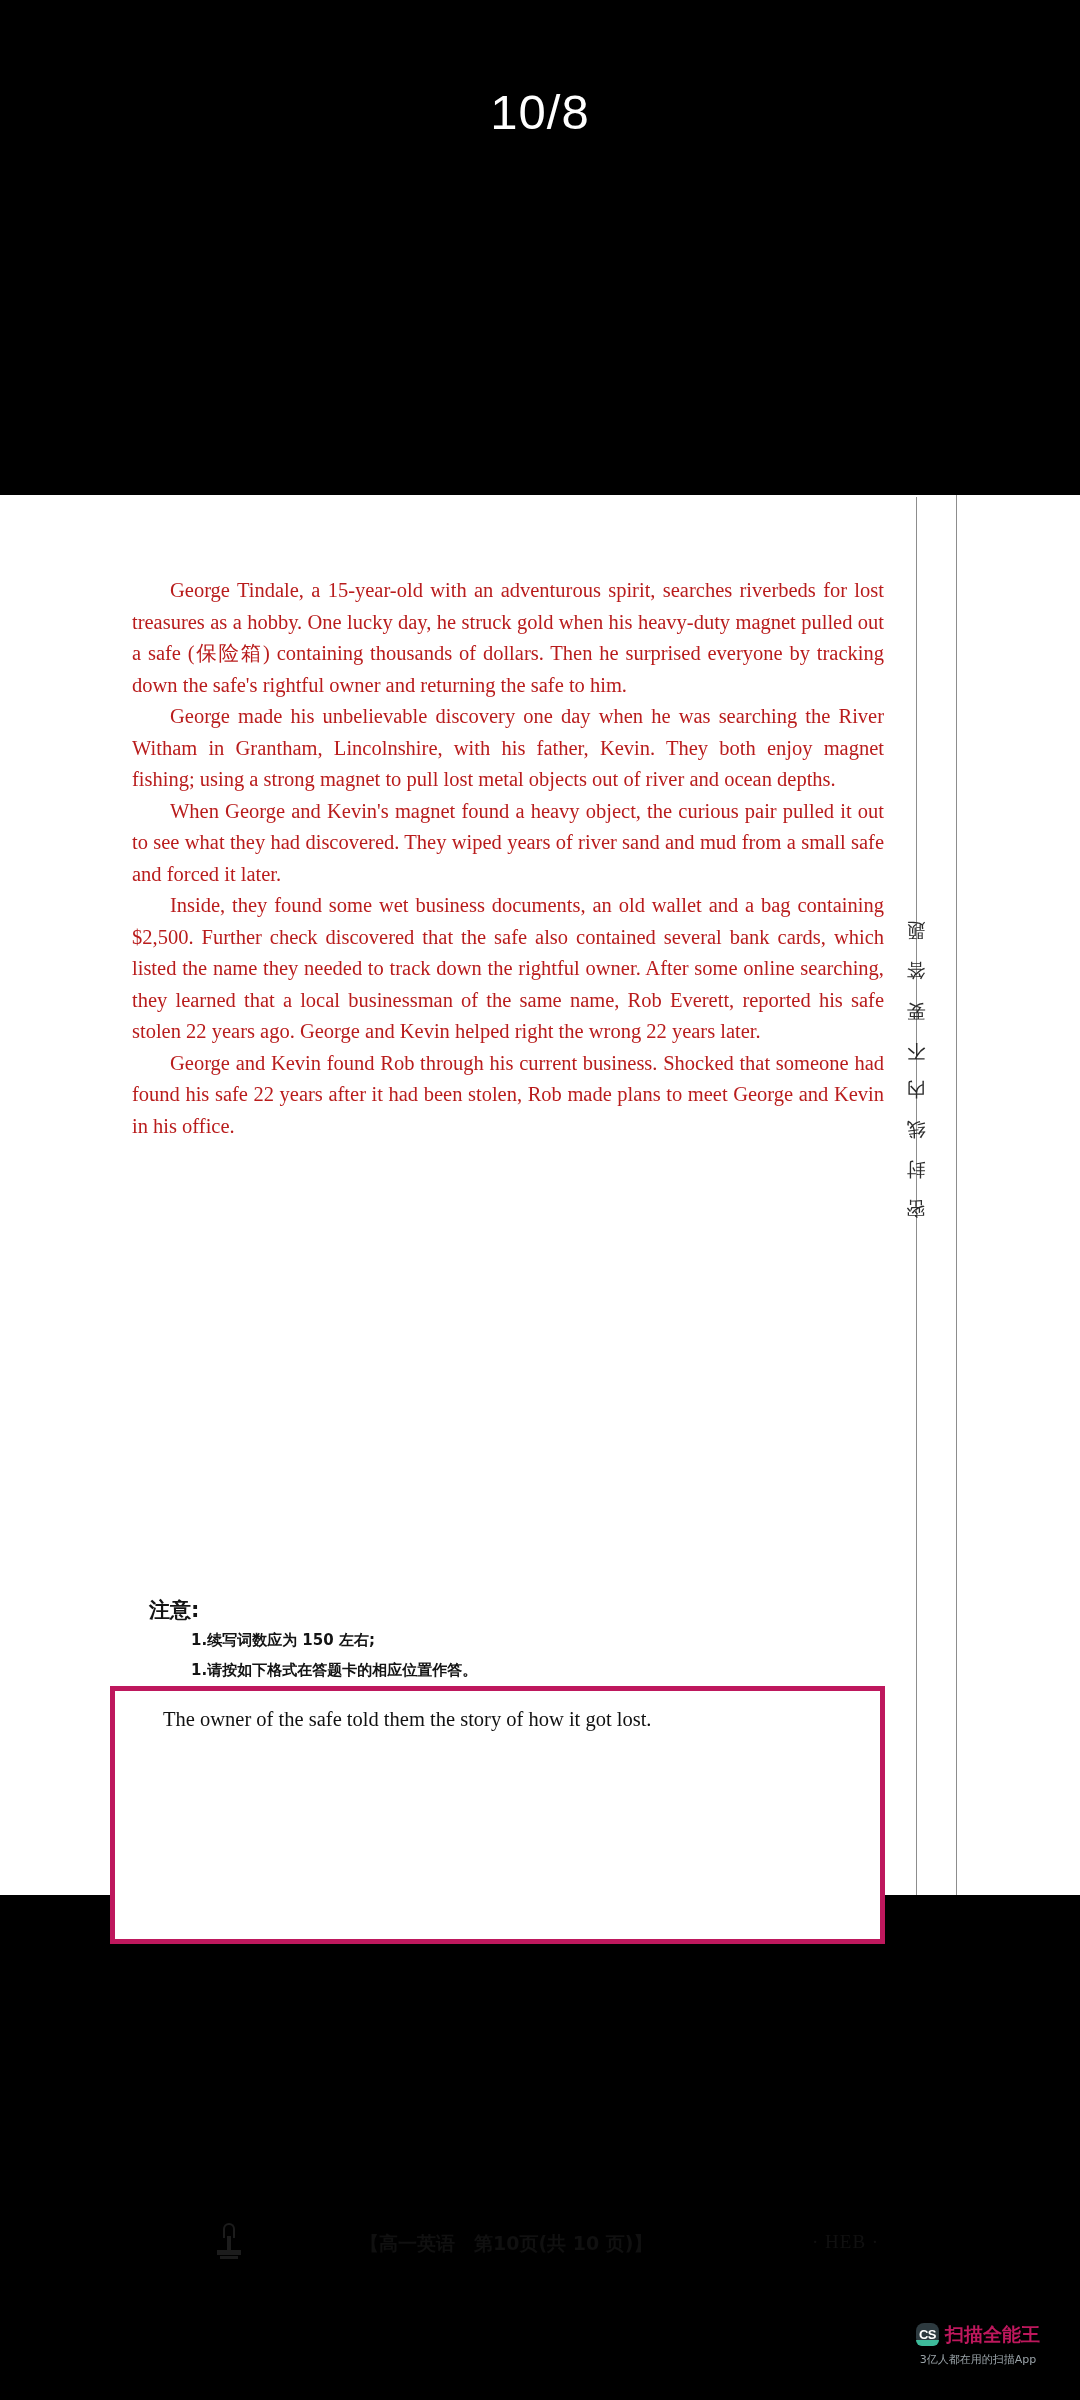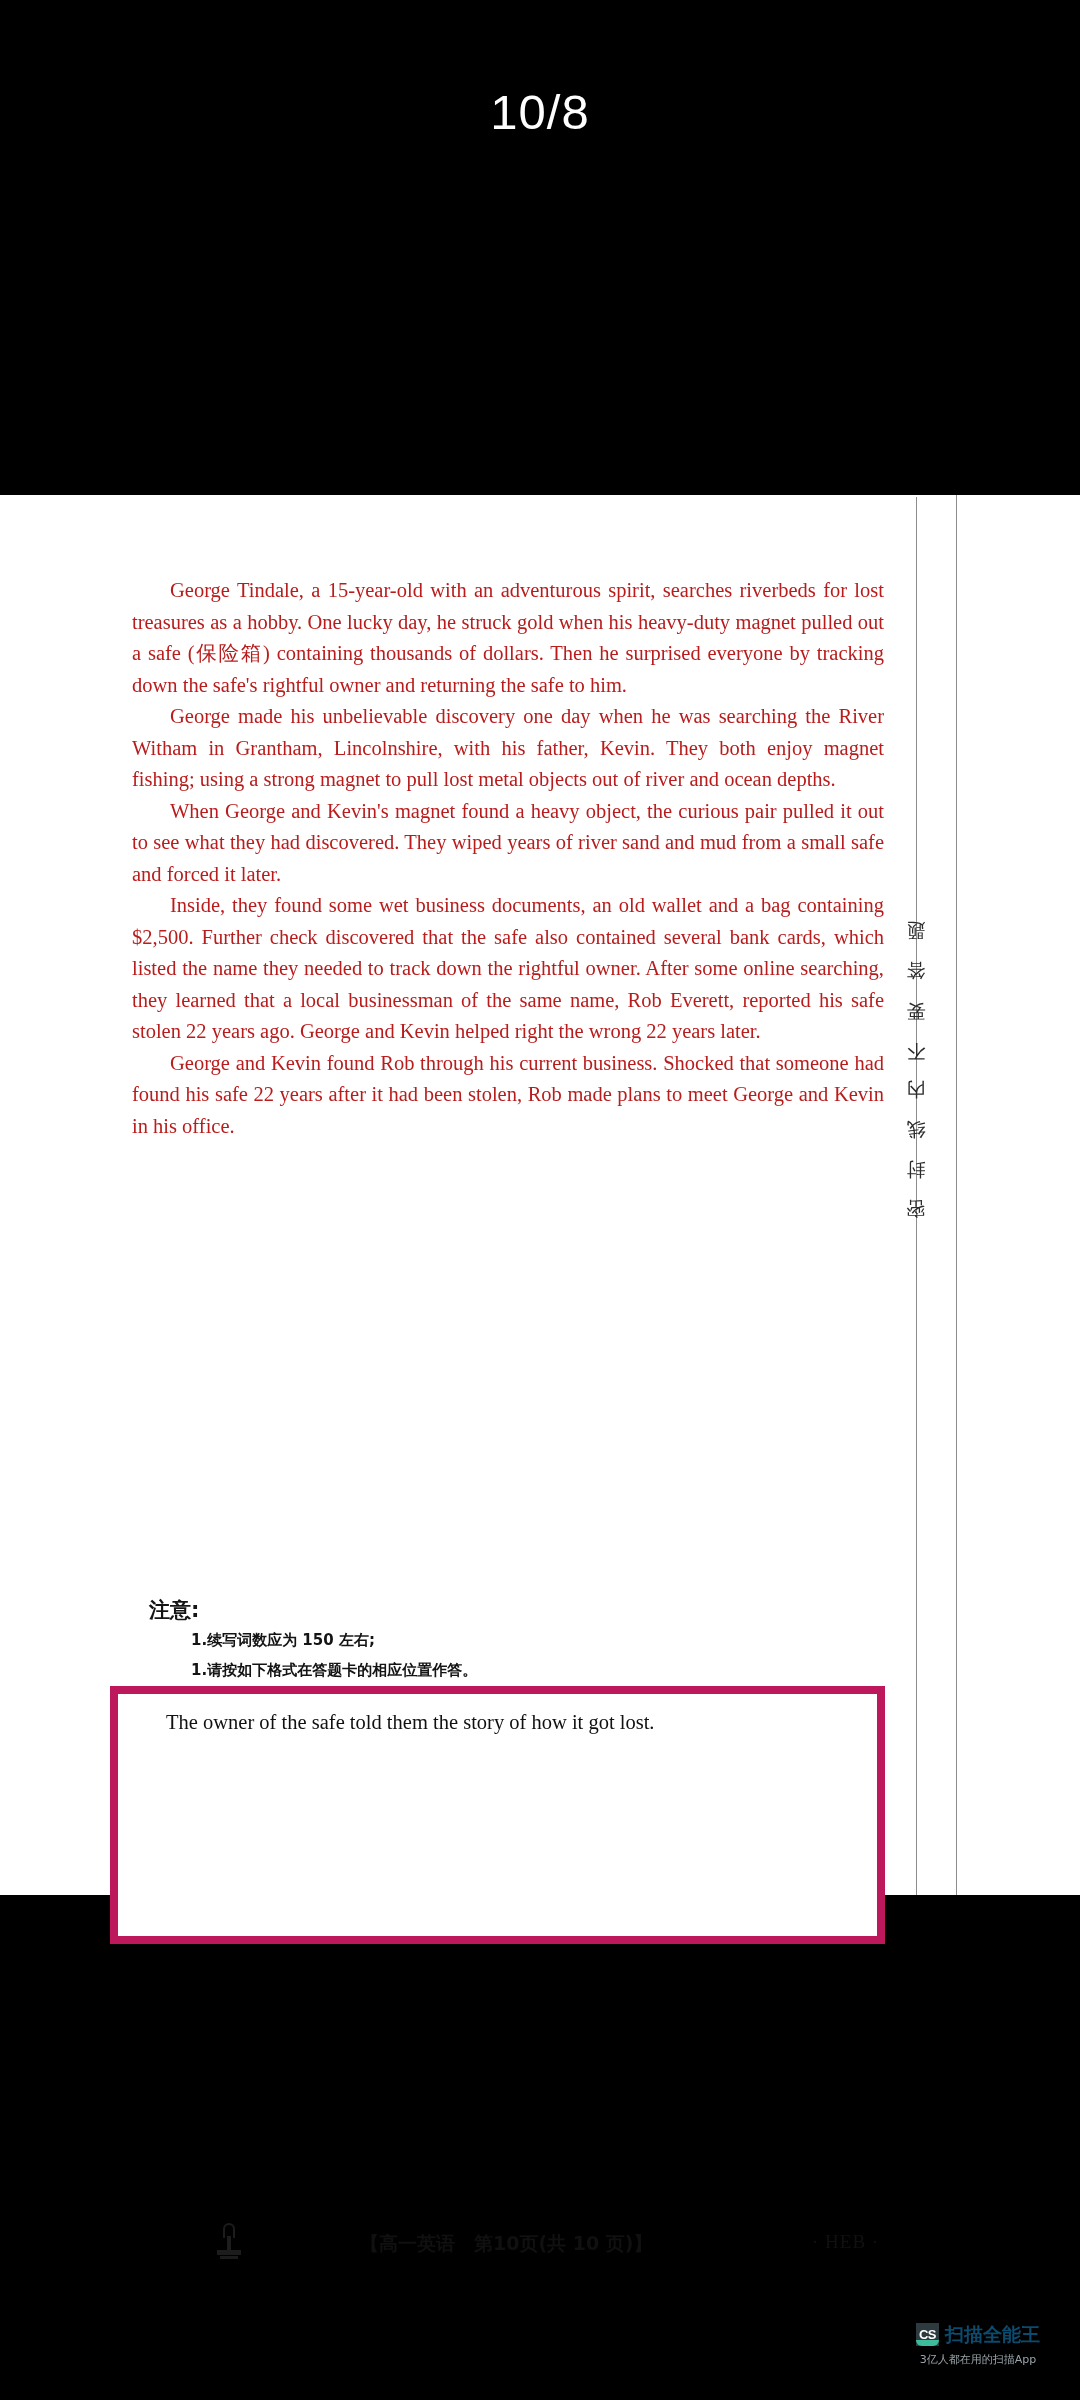--- a/index.html
+++ b/index.html
@@ -102,21 +102,21 @@
     line-height:30px;
     padding-left:42px;
     font-weight:700;
   }
 
   
   .answer-box {
     position:absolute;
     left:110px; top:1191px;
     width:775px; height:258px;
-    border:8px solid #be185d;
+    border:5px solid #be185d;
     background:#ffffff;
   }
   .answer-line {
     position:absolute;
     left:48px;
     width:700px;
     font-size:20.5px;
     line-height:28px;
     color:#111111;
     font-family:"Liberation Serif", serif;
@@ -184,21 +184,21 @@
     text-align:center;
   }
   .wm-row {
     display:flex;
     align-items:center;
     justify-content:center;
     gap:6px;
   }
   .wm-logo {
     width:23px; height:23px;
-    border-radius:0;
+    border-radius:8px;
     background:#2d3a3f;
     color:#ffffff;
     font-family:"Liberation Sans", sans-serif;
     font-size:13px;
     font-weight:700;
     line-height:23px;
     text-align:center;
     letter-spacing:-0.5px;
     position:relative;
   }
@@ -208,21 +208,21 @@
     left:0; bottom:0;
     width:23px; height:6px;
     background:#3fc2a0;
     border-radius:0 0 6px 6px;
     opacity:0.95;
   }
   .wm-name {
     font-family:"DejaVu Sans", sans-serif;
     font-size:19px;
     font-weight:700;
-    color:#0c4a6e;
+    color:#be185d;
     line-height:1;
   }
   .wm-sub {
     margin-top:8px;
     font-family:"DejaVu Sans", sans-serif;
     font-size:11px;
     color:#9aa3a8;
     line-height:1;
   }
 </style>

